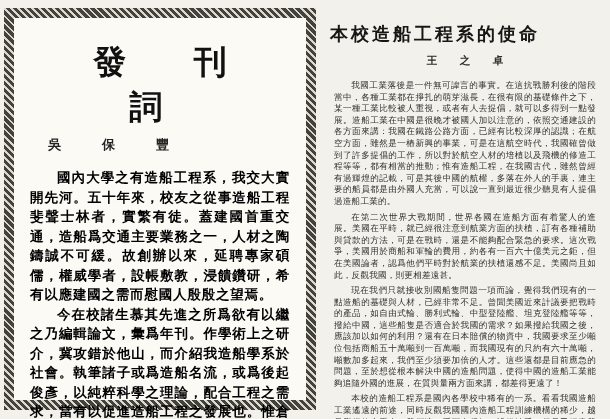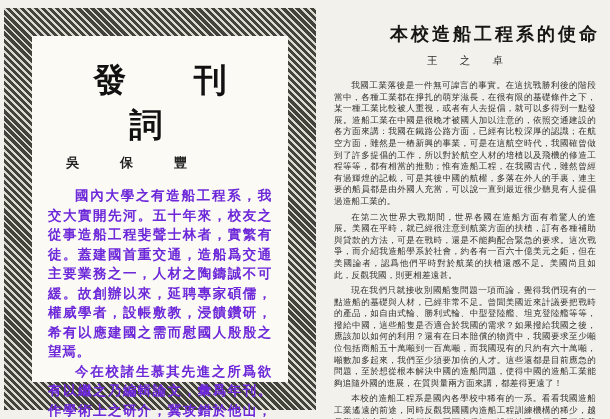--- a/index.html
+++ b/index.html
@@ -7,52 +7,52 @@
     width:610px;height:419px;position:relative;overflow:hidden;
     background:#f2f1ec;
     font-family:"DejaVu Serif","Liberation Serif",serif;
     color:#1c1c1a;
   }
   
   .left-page{
     position:absolute;left:4px;top:8px;width:312px;height:402px;
     box-sizing:border-box;
     background:repeating-linear-gradient(45deg,#44423c 0 3px,#dcdad0 3px 5px);
-    padding:28px;
+    padding:10px;
   }
   .left-inner{
     background:#fbfaf5;width:100%;height:100%;box-sizing:border-box;
     padding:12px 16px 8px 16px;
   }
   .lp-title{
     text-align:center;font-size:33px;font-weight:bold;
     letter-spacing:0.85em;margin:10px 0 6px 0;
     text-indent:0.85em; 
     color:#111;
   }
   .lp-author{
     font-size:13px;font-weight:bold;
     letter-spacing:1.4em;text-indent:1.4em;margin:4px 0 14px 0;color:#222;
   }
   .lp-body p{
     font-size:13.5px;line-height:19.5px;letter-spacing:0.8px;
-    text-align:justify;text-indent:2em;margin:0;color:#6d28d9;
+    text-align:justify;text-indent:2em;margin:0;color:#000000;
     font-weight:bold;
   }
   
   .right-page{
     position:absolute;left:322px;top:8px;width:284px;height:406px;
     box-sizing:border-box;padding:8px 6px 0 8px;
   }
   .rp-title{
-    text-align:right;font-size:18px;font-weight:bold;
+    text-align:left;font-size:18px;font-weight:bold;
     letter-spacing:3px;margin:6px 0 8px 0;color:#161614;
   }
   .rp-author{
-    text-align:center;font-size:10.5px;font-weight:normal;
+    text-align:center;font-size:10.5px;font-weight:bold;
     letter-spacing:0.9em;text-indent:0.9em;margin:0 0 12px 0;color:#2a2a28;
   }
   .rp-body p{
     font-size:8.6px;line-height:11.6px;letter-spacing:0.2px;
     text-align:justify;text-indent:2em;margin:4px;color:#33322f;
   }
 </style>
 </head>
 <body>
 
@@ -65,18 +65,18 @@
       <p>今在校諸生慕其先進之所爲欲有以繼之乃編輯論文，彙爲年刊。作學術上之研介，冀攻錯於他山，而介紹我造船學系於社會。執筆諸子或爲造船名流，或爲後起俊彥，以純粹科學之理論，配合工程之需求，當有以促進造船工程之發展也。惟倉卒付梓，難免舛誤，倘祈海內鴻達，不吝賜教，俾匡於正幸甚幸甚。</p>
     </div>
   </div>
 </div>
 
 <div class="right-page">
   <div class="rp-title">本校造船工程系的使命</div>
   <div class="rp-author">王 之 卓</div>
   <div class="rp-body">
     <p>我國工業落後是一件無可諱言的事實。在這抗戰勝利後的階段當中，各種工業都在掙扎的萌芽滋長，在很有限的基礎條件之下，某一種工業比較被人重視，或者有人去提倡，就可以多得到一點發展。造船工業在中國是很晚才被國人加以注意的，依照交通建設的各方面來講：我國在鐵路公路方面，已經有比較深厚的認識；在航空方面，雖然是一樁新興的事業，可是在這航空時代，我國確曾做到了許多提倡的工作，所以對於航空人材的培植以及飛機的修造工程等等，都有相當的推動；惟有造船工程，在我國古代，雖然曾經有過輝煌的記載，可是其後中國的航權，多落在外人的手裏，連主要的船員都是由外國人充當，可以說一直到最近很少聽見有人提倡過造船工業的。</p>
-    <p>在第二次世界大戰期間，世界各國在造船方面有着驚人的進展。美國在平時，就已經很注意到航業方面的扶植，訂有各種補助與貸款的方法，可是在戰時，還是不能夠配合緊急的要求。這次戰爭，而介紹我造船學系於社會，約各有一百六十億美元之鉅，但在美國論者，認爲他們平時對於航業的扶植還感不足。美國尚且如此，反觀我國，則更相差遠甚。</p>
+    <p>在第二次世界大戰期間，世界各國在造船方面有着驚人的進展。美國在平時，就已經很注意到航業方面的扶植，訂有各種補助與貸款的方法，可是在戰時，還是不能夠配合緊急的要求。這次戰爭，美國用於商船和軍輪的費用，約各有一百六十億美元之鉅，但在美國論者，認爲他們平時對於航業的扶植還感不足。美國尚且如此，反觀我國，則更相差遠甚。</p>
     <p>現在我們只就接收別國船隻問題一項而論，覺得我們現有的一點造船的基礎與人材，已經非常不足。曾聞美國近來計議要把戰時的產品，如自由式輪、勝利式輪、中型登陸艦、坦克登陸艦等等，撥給中國，這些船隻是否適合於我國的需求？如果撥給我國之後，應該加以如何的利用？還有在日本賠償的物資中，我國要求至少噸位包括商船五十萬噸到一百萬噸，而我國現有的只約有六十萬噸，噸數加多起來，我們至少須要加倍的人才。這些還都是目前應急的問題，至於想從根本解決中國的造船問題，使得中國的造船工業能夠追隨外國的進展，在質與量兩方面來講，都差得更遠了！</p>
     <p>本校的造船工程系是國內各學校中稀有的一系。看看我國造船工業遙遠的前途，同時反觀我國國內造船工程訓練機構的稀少，越是覺得使命重大。我們這一系歷史很短，設備缺乏，但是已經盡我們的努力，把國內僅有的少數造船專家羅致所盡，以後更希望本系能同造船的事業機關密切連繫起來，一方面由造船事業機關的資助，我們可以得到設備方面的充實，另方面使得訓練出來的學生，可以更能配合實際的需要。</p>
   </div>
 
 </div>
 
 </body></html>

